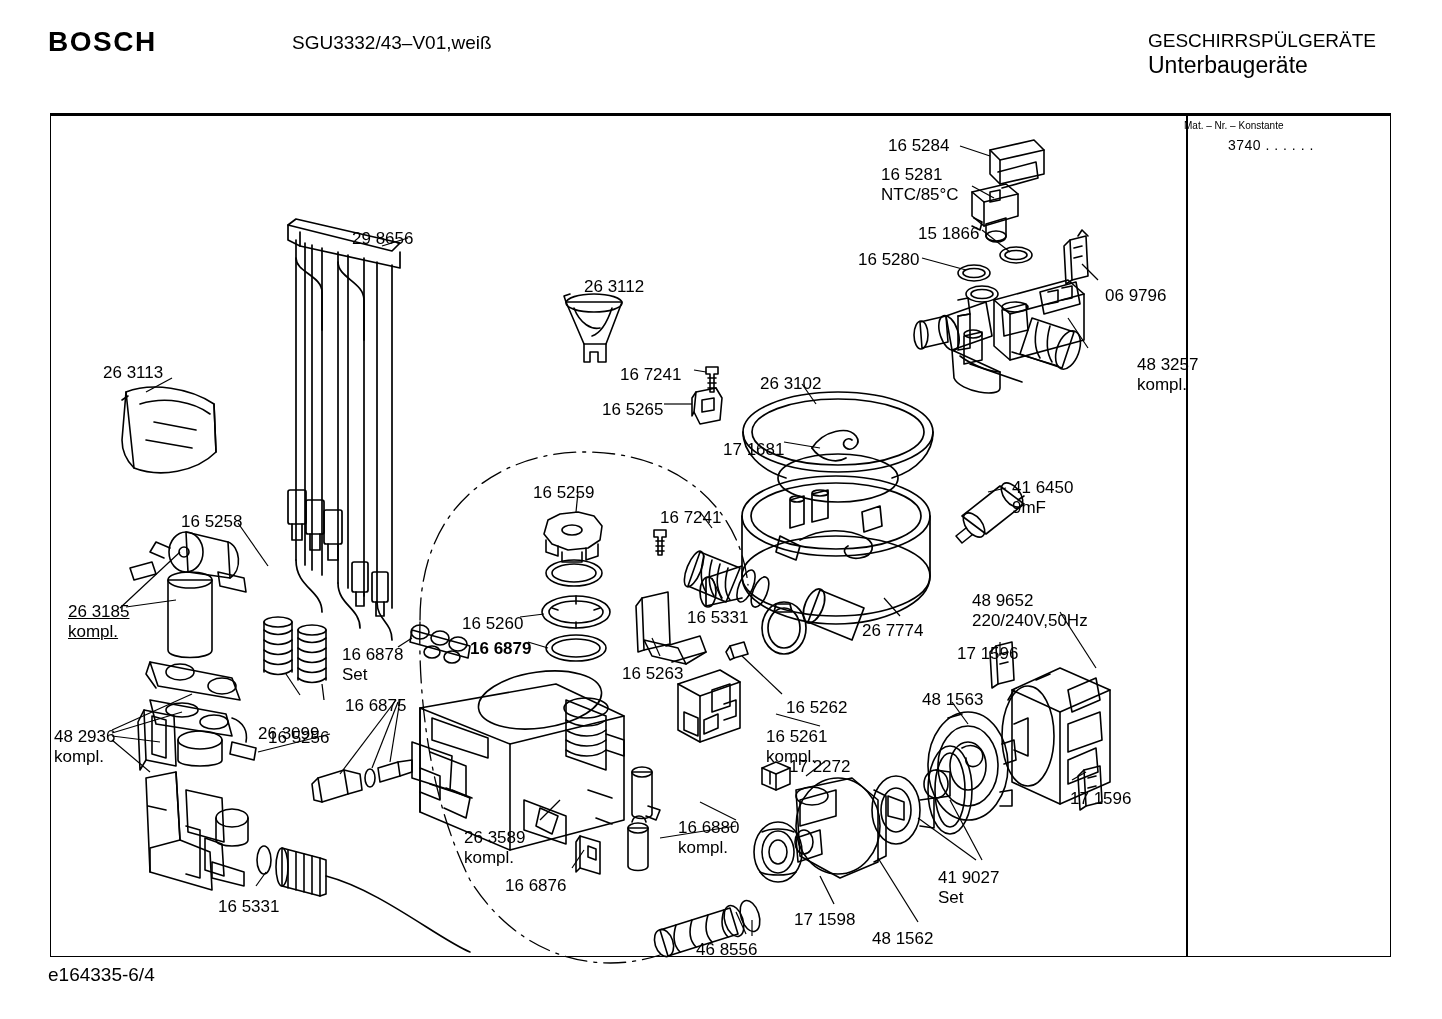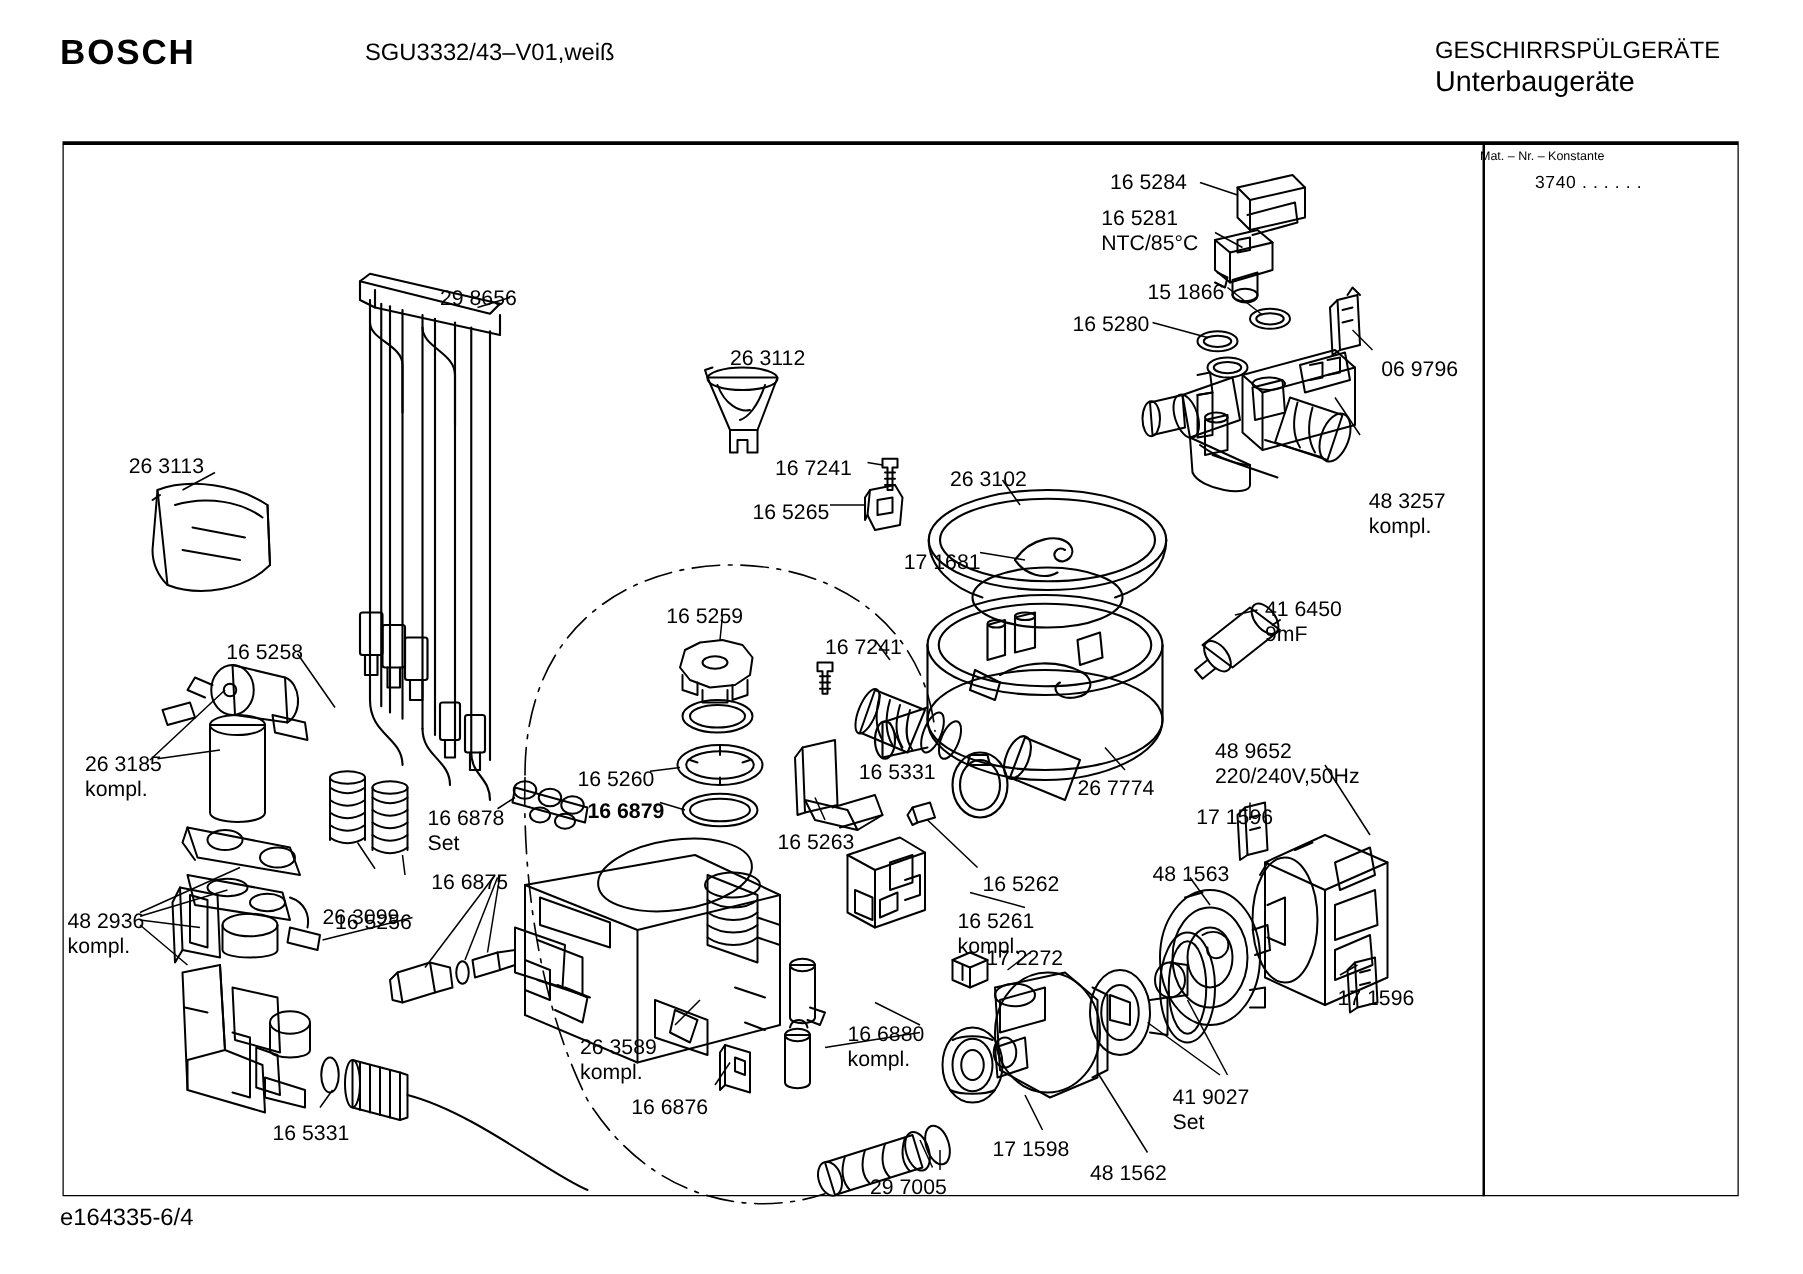--- a/index.html
+++ b/index.html
@@ -579,21 +579,21 @@
       <path d="M922 258 L966 270"></path>
       <path d="M1098 280 L1082 264"></path>
       <path d="M1088 348 L1068 318"></path>
     </g>
   </svg>
 
   <div id="labels">
       <div class="lbl" style="left: 352px; top: 229px;"><span>29 8656</span></div>
       <div class="lbl" style="left: 103px; top: 363px;"><span>26 3113</span></div>
       <div class="lbl" style="left: 181px; top: 512px;"><span>16 5258</span></div>
-      <div class="lbl" style="left: 68px; top: 602px;"><span>26 3185</span><span class="ln2">kompl.</span></div>
+      <div class="lbl" style="left: 68px; top: 602px; text-decoration: underline;"><span>26 3185</span><span class="ln2">kompl.</span></div>
       <div class="lbl" style="left: 54px; top: 727px;"><span>48 2936</span><span class="ln2">kompl.</span></div>
       <div class="lbl" style="left: 258px; top: 700px; margin-top: 24px;"><span>26 3099</span></div>
       <div class="lbl" style="left: 268px; top: 728px;"><span>16 5256</span></div>
       <div class="lbl" style="left: 342px; top: 645px;"><span>16 6878</span><span class="ln2">Set</span></div>
       <div class="lbl" style="left: 345px; top: 696px;"><span>16 6875</span></div>
       <div class="lbl" style="left: 218px; top: 897px;"><span>16 5331</span></div>
       <div class="lbl" style="left: 464px; top: 828px;"><span>26 3589</span><span class="ln2">kompl.</span></div>
       <div class="lbl" style="left: 505px; top: 876px;"><span>16 6876</span></div>
       <div class="lbl" style="left: 533px; top: 483px;"><span>16 5259</span></div>
       <div class="lbl" style="left: 462px; top: 614px;"><span>16 5260</span></div>
@@ -603,31 +603,31 @@
       <div class="lbl" style="left: 584px; top: 277px;"><span>26 3112</span></div>
       <div class="lbl" style="left: 620px; top: 365px;"><span>16 7241</span></div>
       <div class="lbl" style="left: 602px; top: 400px;"><span>16 5265</span></div>
       <div class="lbl" style="left: 760px; top: 374px;"><span>26 3102</span></div>
       <div class="lbl" style="left: 723px; top: 440px;"><span>17 1681</span></div>
       <div class="lbl" style="left: 687px; top: 608px;"><span>16 5331</span></div>
       <div class="lbl" style="left: 862px; top: 621px;"><span>26 7774</span></div>
       <div class="lbl" style="left: 786px; top: 698px;"><span>16 5262</span></div>
       <div class="lbl" style="left: 766px; top: 727px;"><span>16 5261</span><span class="ln2">kompl.</span></div>
       <div class="lbl" style="left: 678px; top: 818px;"><span>16 6880</span><span class="ln2">kompl.</span></div>
-      <div class="lbl" style="left: 696px; top: 940px;"><span>29 7005</span></div>
+      <div class="lbl" style="left: 696px; top: 940px;"><span>46 8556</span></div>
       <div class="lbl" style="left: 789px; top: 757px;"><span>17 2272</span></div>
       <div class="lbl" style="left: 794px; top: 910px;"><span>17 1598</span></div>
       <div class="lbl" style="left: 872px; top: 929px;"><span>48 1562</span></div>
       <div class="lbl" style="left: 938px; top: 868px;"><span>41 9027</span><span class="ln2">Set</span></div>
       <div class="lbl" style="left: 922px; top: 690px;"><span>48 1563</span></div>
       <div class="lbl" style="left: 972px; top: 591px;"><span>48 9652</span><span class="ln2">220/240V,50Hz</span></div>
       <div class="lbl" style="left: 957px; top: 644px;"><span>17 1596</span></div>
       <div class="lbl" style="left: 1070px; top: 789px;"><span>17 1596</span></div>
       <div class="lbl" style="left: 1012px; top: 478px;"><span>41 6450</span><span class="ln2">9mF</span></div>
       <div class="lbl" style="left: 888px; top: 136px;"><span>16 5284</span></div>
       <div class="lbl" style="left: 881px; top: 165px;"><span>16 5281</span><span class="ln2">NTC/85°C</span></div>
       <div class="lbl" style="left: 918px; top: 224px;"><span>15 1866</span></div>
       <div class="lbl" style="left: 858px; top: 250px;"><span>16 5280</span></div>
       <div class="lbl" style="left: 1105px; top: 286px;"><span>06 9796</span></div>
-      <div class="lbl" style="left: 1095px; top: 355px; margin-top: 36px;"><span>48 3257</span><span class="ln2">kompl.</span></div>
+      <div class="lbl" style="left: 1137px; top: 355px;"><span>48 3257</span><span class="ln2">kompl.</span></div>
     </div>
 
 </div>
 
 </body></html>

